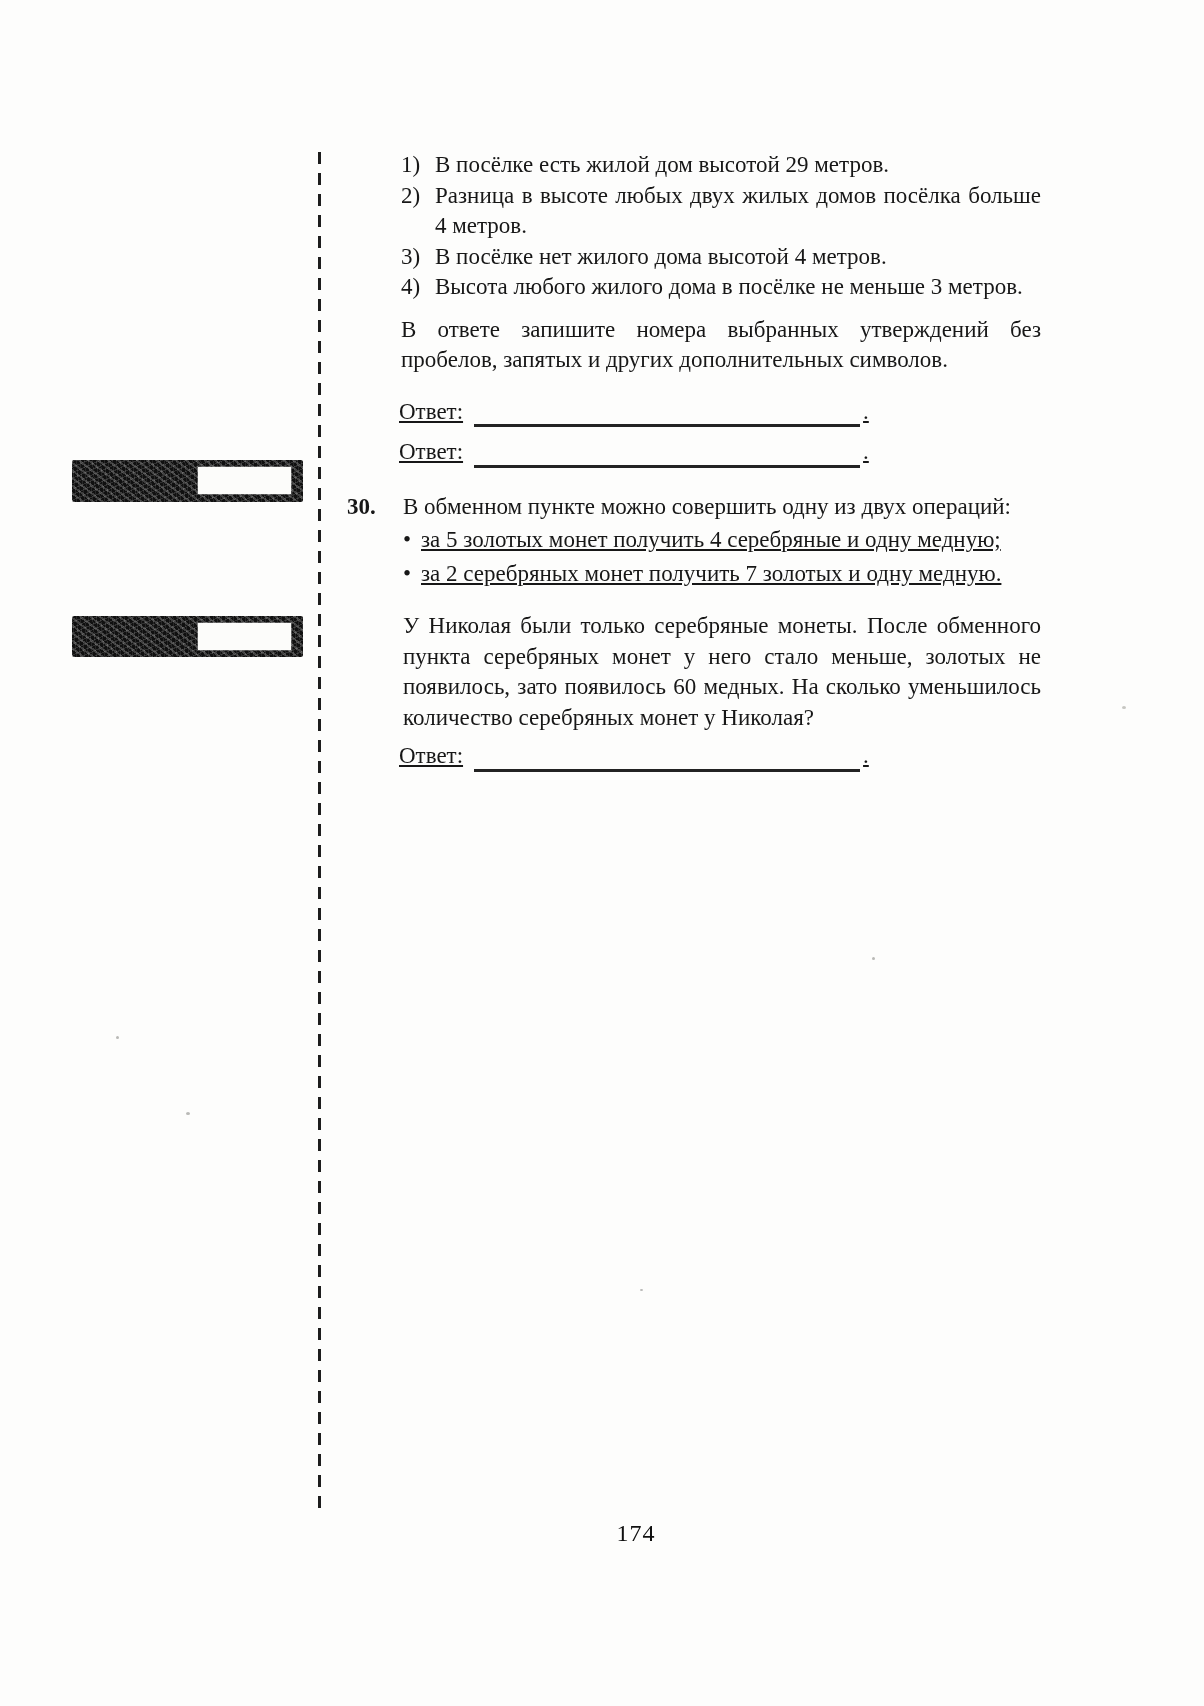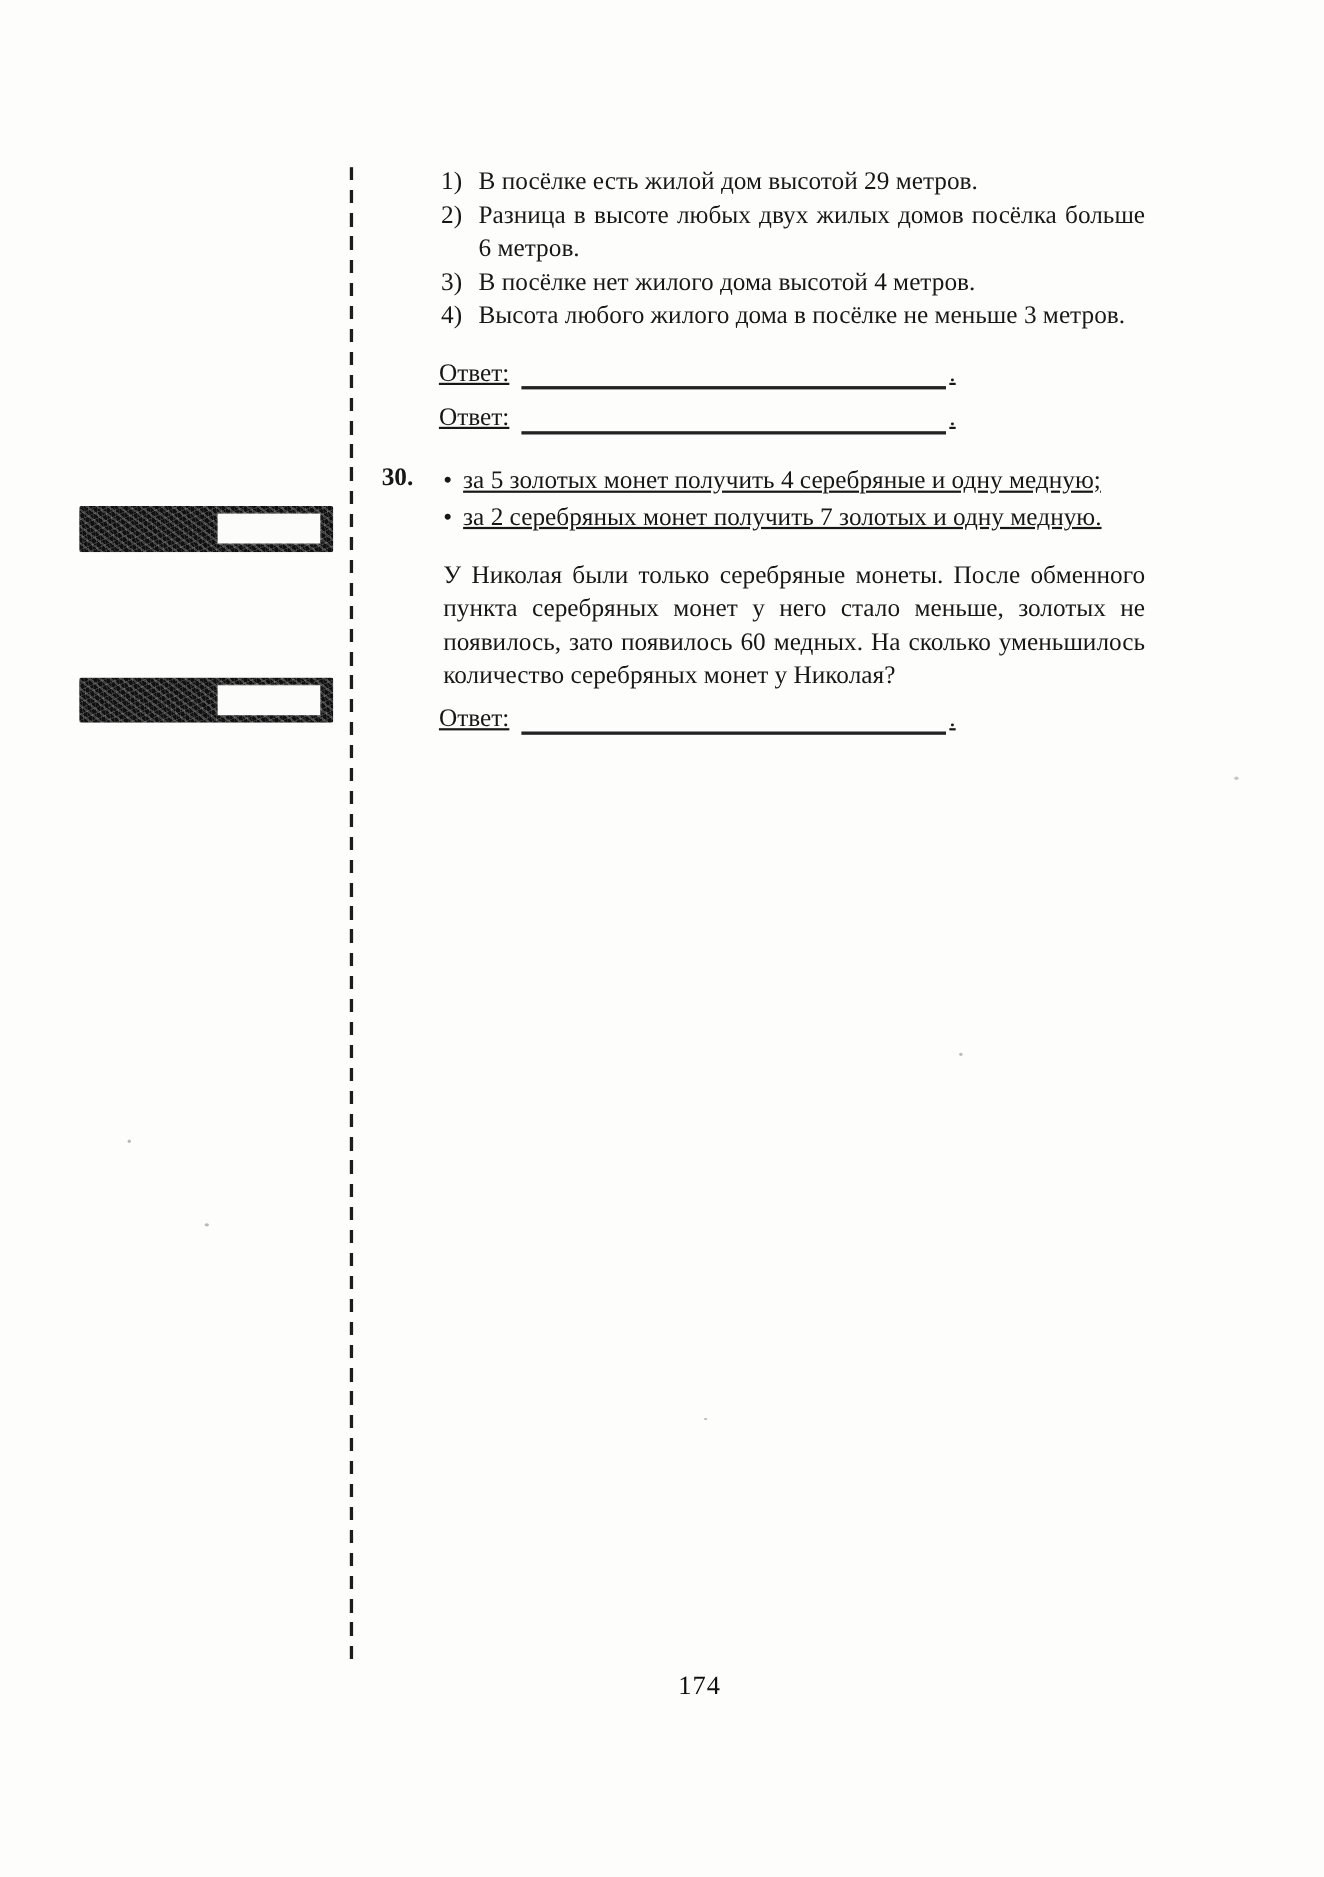--- a/index.html
+++ b/index.html
@@ -107,49 +107,51 @@
 
   <div class="content">
 
     <div class="statements">
       <div class="stmt">
         <span class="stmt-num">1)</span>
         <span class="stmt-text">В посёлке есть жилой дом высотой 29 метров.</span>
       </div>
       <div class="stmt">
         <span class="stmt-num">2)</span>
-        <span class="stmt-text">Разница в высоте любых двух жилых домов посёлка больше 6 метров.</span>
+        <span class="stmt-text">Разница в высоте любых двух жилых домов посёлка больше 4 метров.</span>
       </div>
       <div class="stmt">
         <span class="stmt-num">3)</span>
         <span class="stmt-text">В посёлке нет жилого дома высотой 4 метров.</span>
       </div>
       <div class="stmt">
         <span class="stmt-num">4)</span>
         <span class="stmt-text">Высота любого жилого дома в посёлке не меньше 3 метров.</span>
       </div>
     </div>
 
+    <div class="note">В ответе запишите номера выбранных утверждений без пробелов, запятых и других дополнительных символов.</div>
 
     <div class="answer-row a1">
       <span class="answer-label">Ответ:</span>
       <span class="answer-line"></span>
       <span class="answer-period">.</span>
     </div>
 
 
     <div class="answer-row a2">
       <span class="answer-label">Ответ:</span>
       <span class="answer-line"></span>
       <span class="answer-period">.</span>
     </div>
 
     <div class="problem p20">
       <span class="problem-num">30.</span>
       <div>
+        <div class="p20-intro">В обменном пункте можно совершить одну из двух операций:</div>
         <div class="bullet-row">
           <span class="bullet-char">•</span>
           <span class="bullet-text">за 5 золотых монет получить 4 серебряные и одну медную;</span>
         </div>
         <div class="bullet-row">
           <span class="bullet-char">•</span>
           <span class="bullet-text">за 2 серебряных монет получить 7 золотых и одну медную.</span>
         </div>
         <div class="p20-body">У Николая были только серебряные монеты. После обменного пункта серебряных монет у него стало меньше, золотых не появилось, зато появилось 60 медных. На сколько уменьшилось количество серебряных монет у Николая?</div>
       </div>

